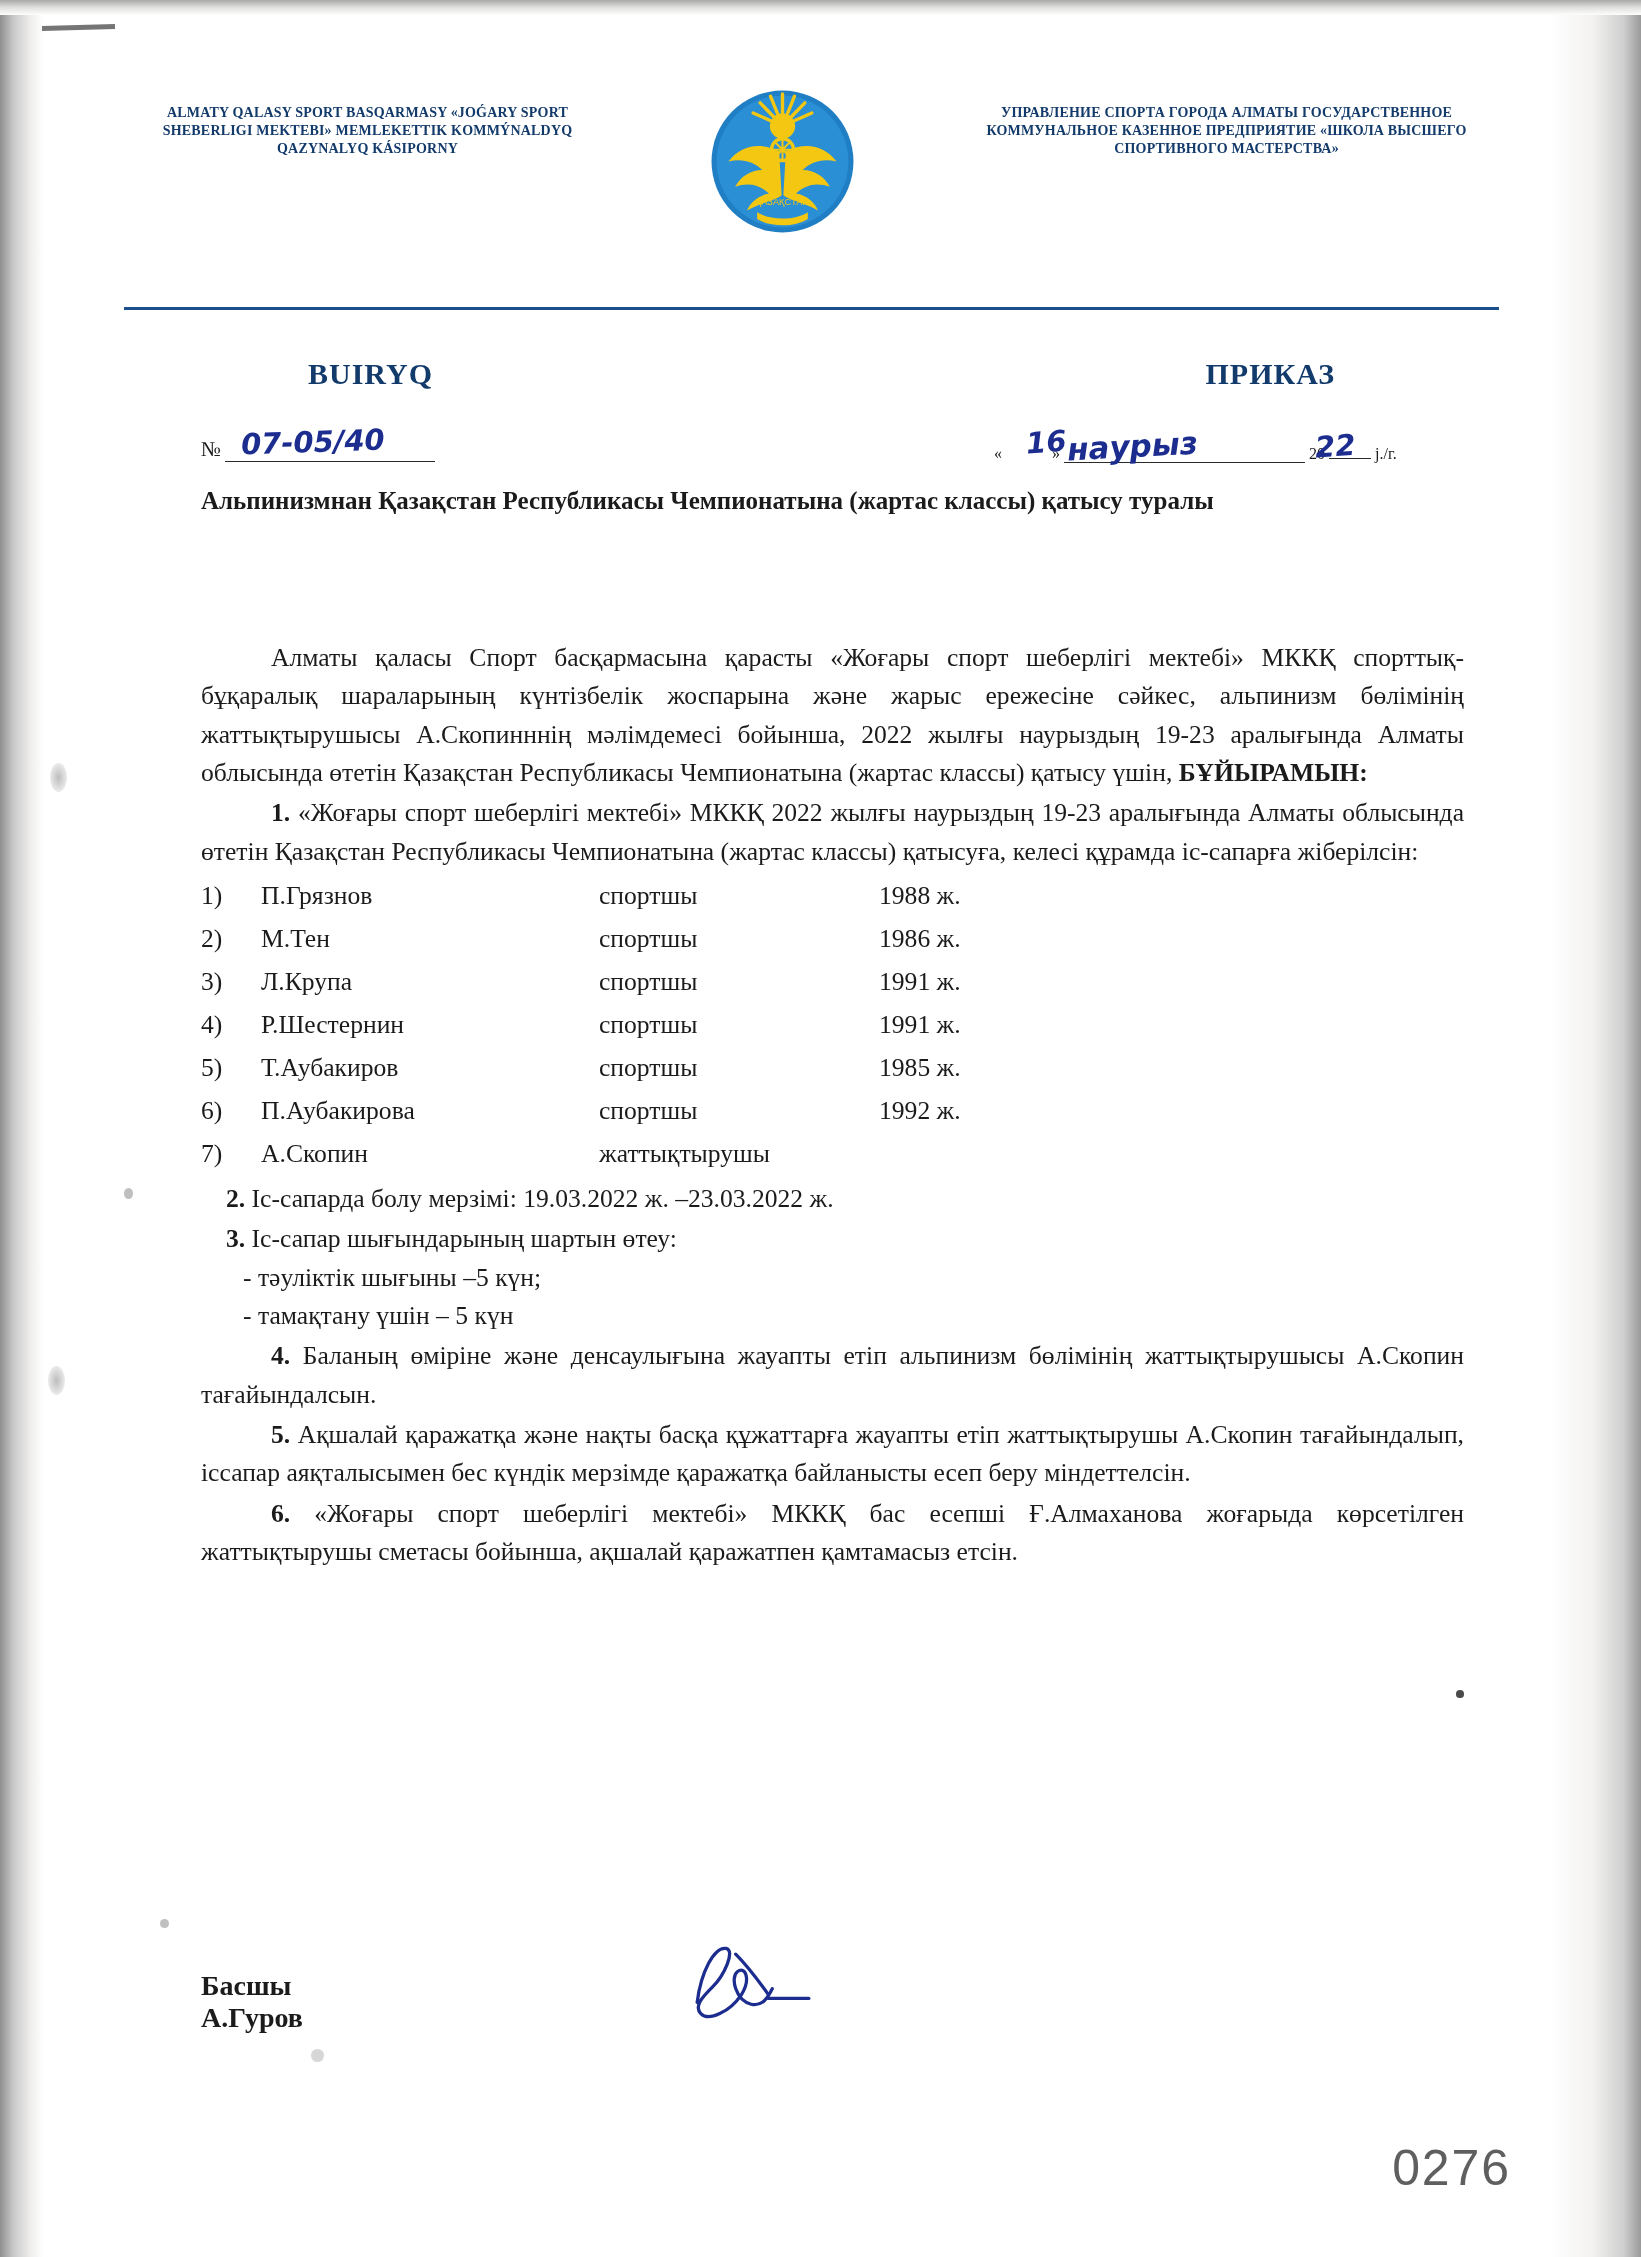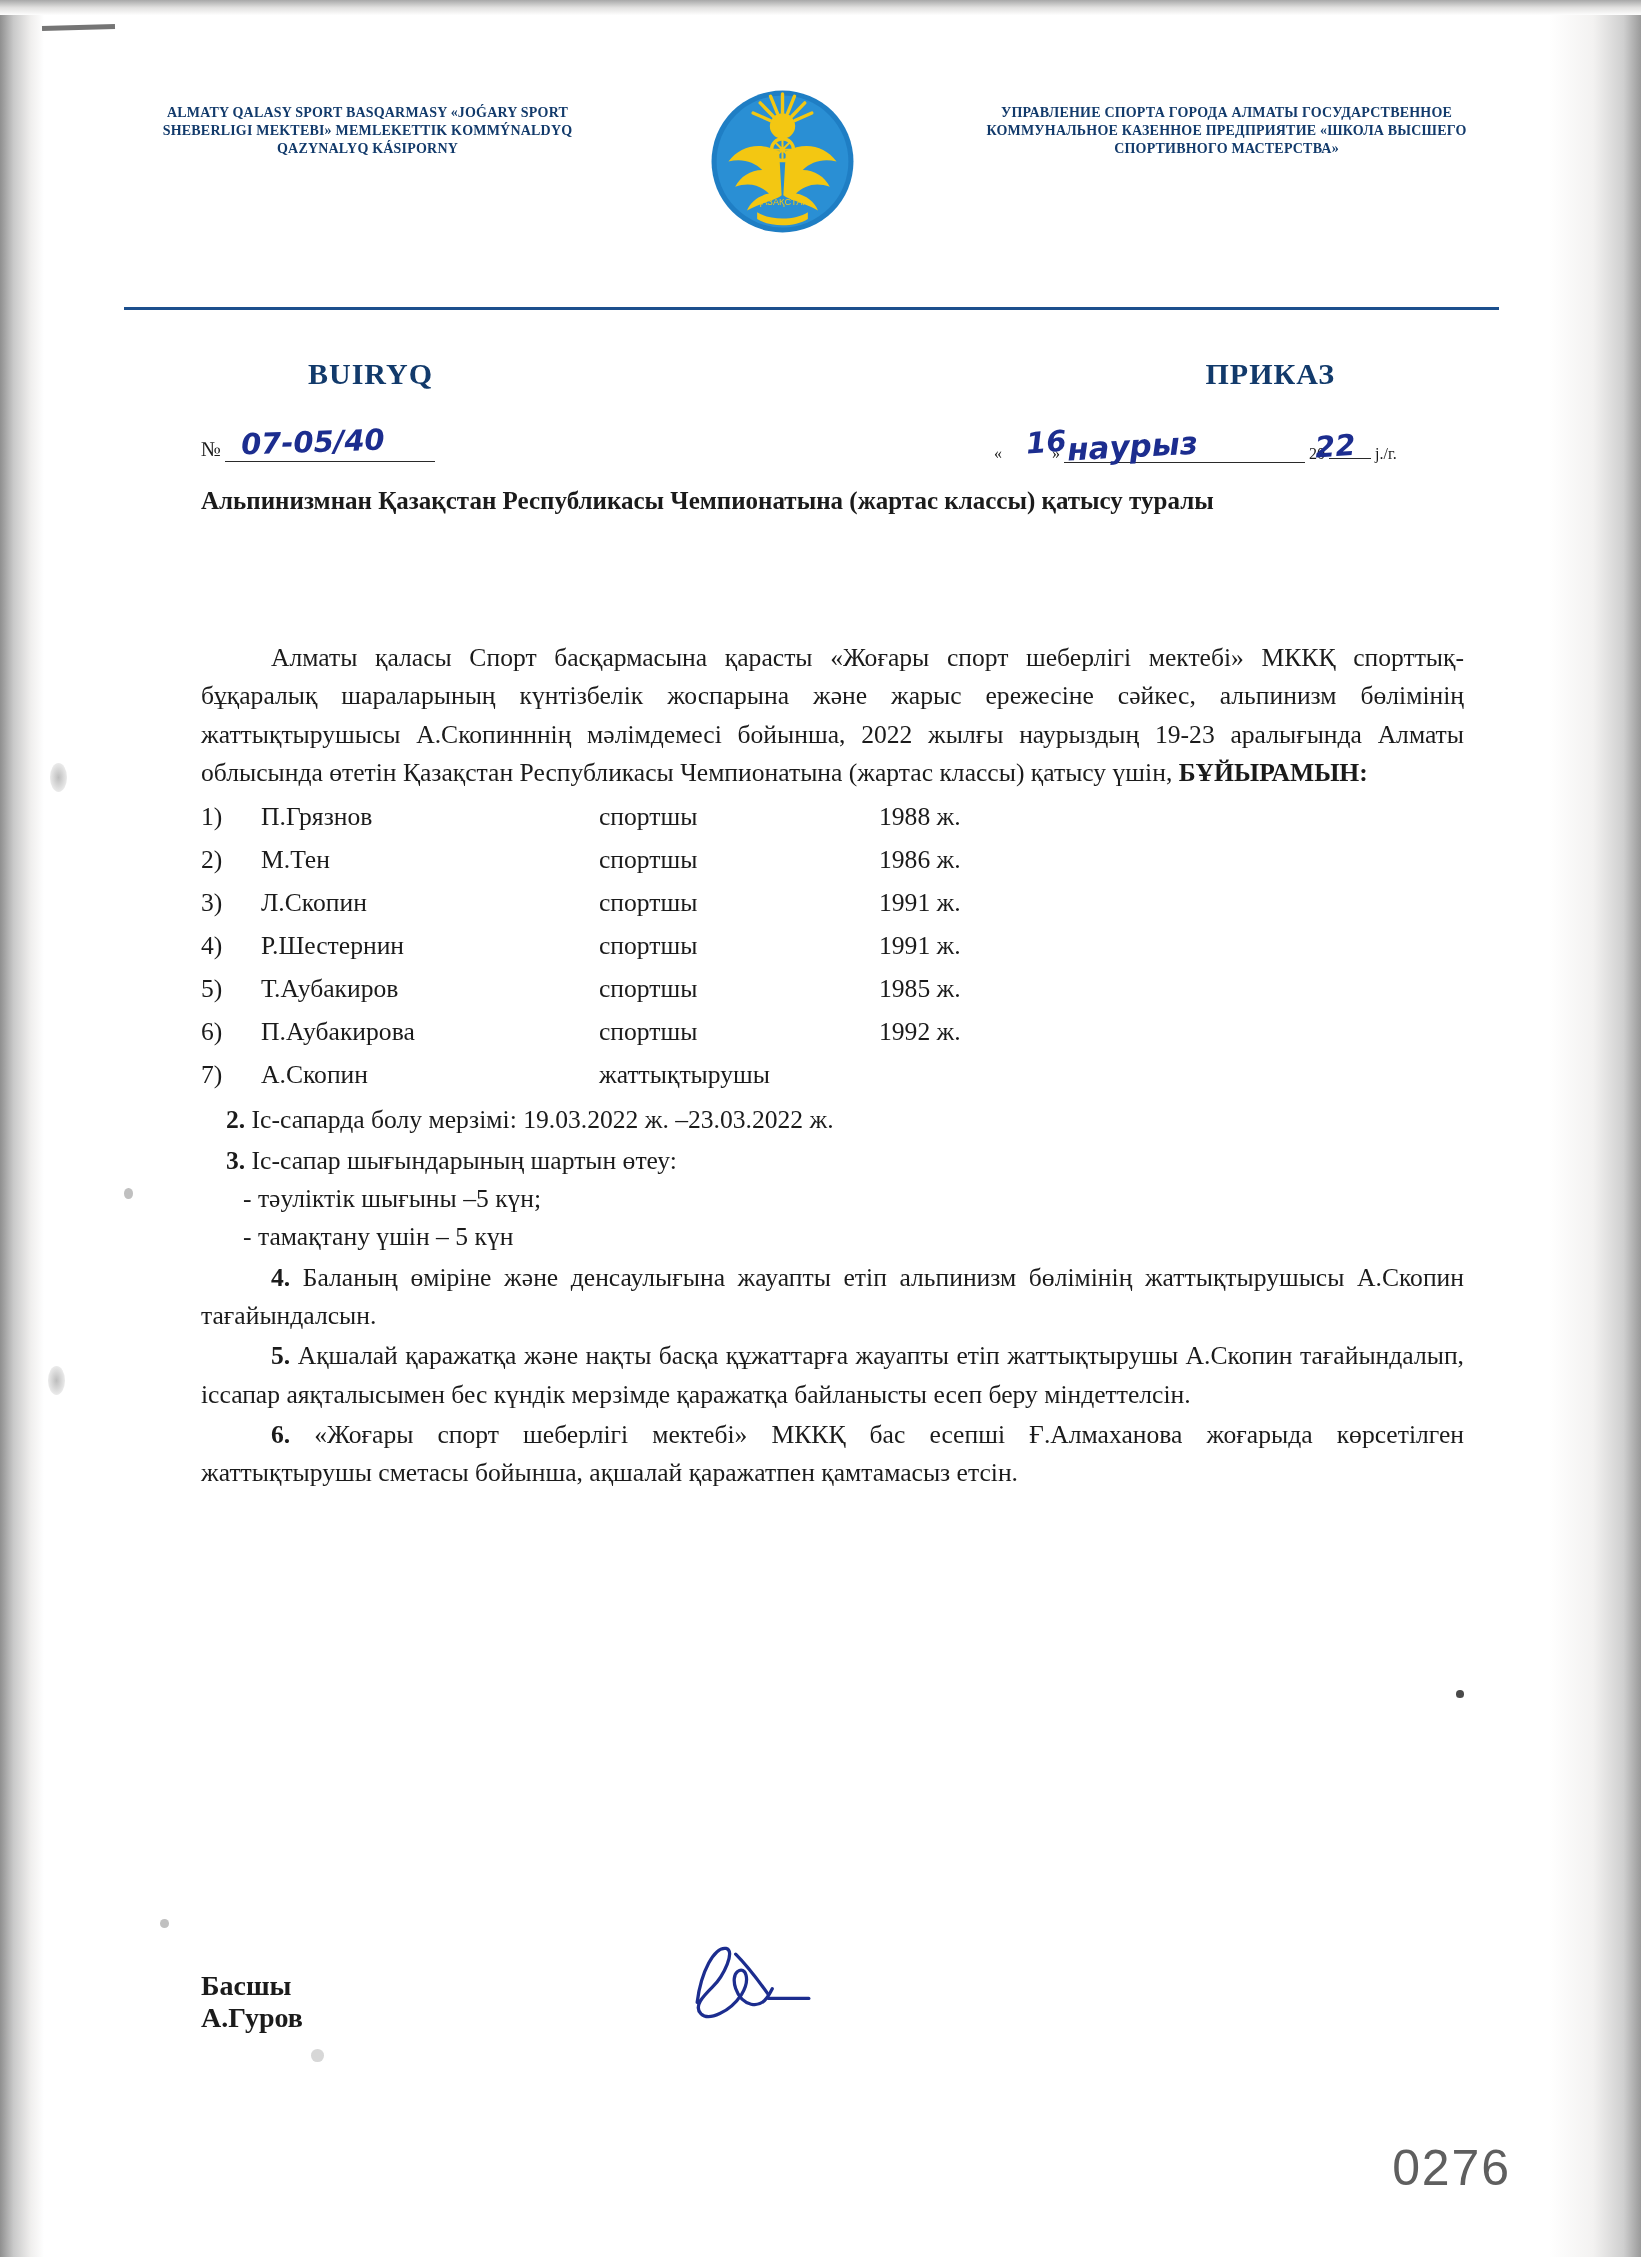--- a/index.html
+++ b/index.html
@@ -329,37 +329,38 @@
   <div class="hand hand-day">16</div>
   <div class="hand hand-month">наурыз</div>
   <div class="hand hand-year">22</div>
 
   <div class="subject">Альпинизмнан Қазақстан Республикасы Чемпионатына  (жартас классы) қатысу туралы</div>
 
   <div class="body">
 
     <div class="p-just indent"><span>Алматы қаласы Спорт басқармасына қарасты «Жоғары спорт шеберлігі мектебі» МККҚ спорттық-бұқаралық шараларының күнтізбелік жоспарына және жарыс ережесіне сәйкес, альпинизм бөлімінің жаттықтырушысы А.Скопинннің мәлімдемесі бойынша, 2022 жылғы наурыздың 19-23 аралығында Алматы облысында өтетін Қазақстан Республикасы Чемпионатына (жартас классы) қатысу үшін, </span><span class="b">БҰЙЫРАМЫН:</span></div>
 
+    <div class="p-just indent clause"><span class="b">1.</span><span> «Жоғары спорт шеберлігі мектебі» МККҚ 2022 жылғы наурыздың 19-23 аралығында Алматы облысында өтетін Қазақстан Республикасы Чемпионатына (жартас классы) қатысуға, келесі құрамда іс-сапарға жіберілсін:</span></div>
 
     <div class="roster">
       <div class="roster-row">
         <span class="r-idx">1)</span>
         <span class="r-name">П.Грязнов</span>
         <span class="r-role">спортшы</span>
         <span class="r-year">1988 ж.</span>
       </div>
       <div class="roster-row">
         <span class="r-idx">2)</span>
         <span class="r-name">М.Тен</span>
         <span class="r-role">спортшы</span>
         <span class="r-year">1986 ж.</span>
       </div>
       <div class="roster-row">
         <span class="r-idx">3)</span>
-        <span class="r-name">Л.Скопин</span>
+        <span class="r-name">Л.Крупа</span>
         <span class="r-role">спортшы</span>
         <span class="r-year">1991 ж.</span>
       </div>
       <div class="roster-row">
         <span class="r-idx">4)</span>
         <span class="r-name">Р.Шестернин</span>
         <span class="r-role">спортшы</span>
         <span class="r-year">1991 ж.</span>
       </div>
       <div class="roster-row">

